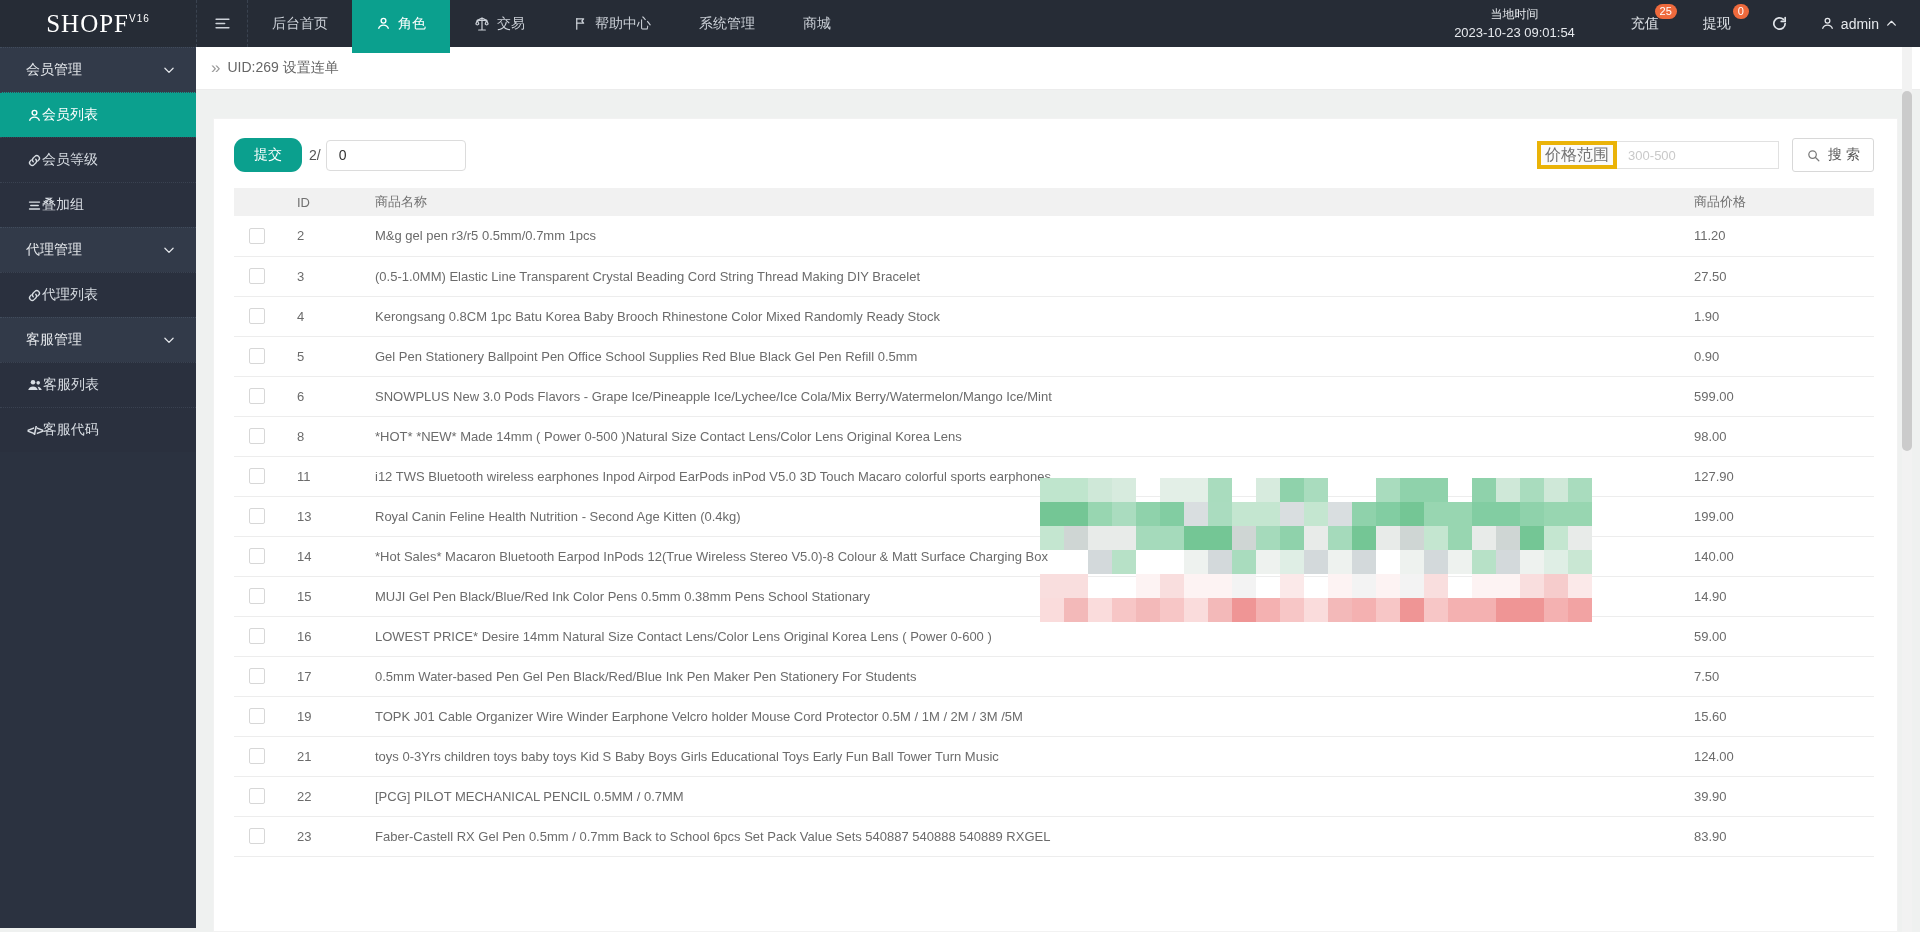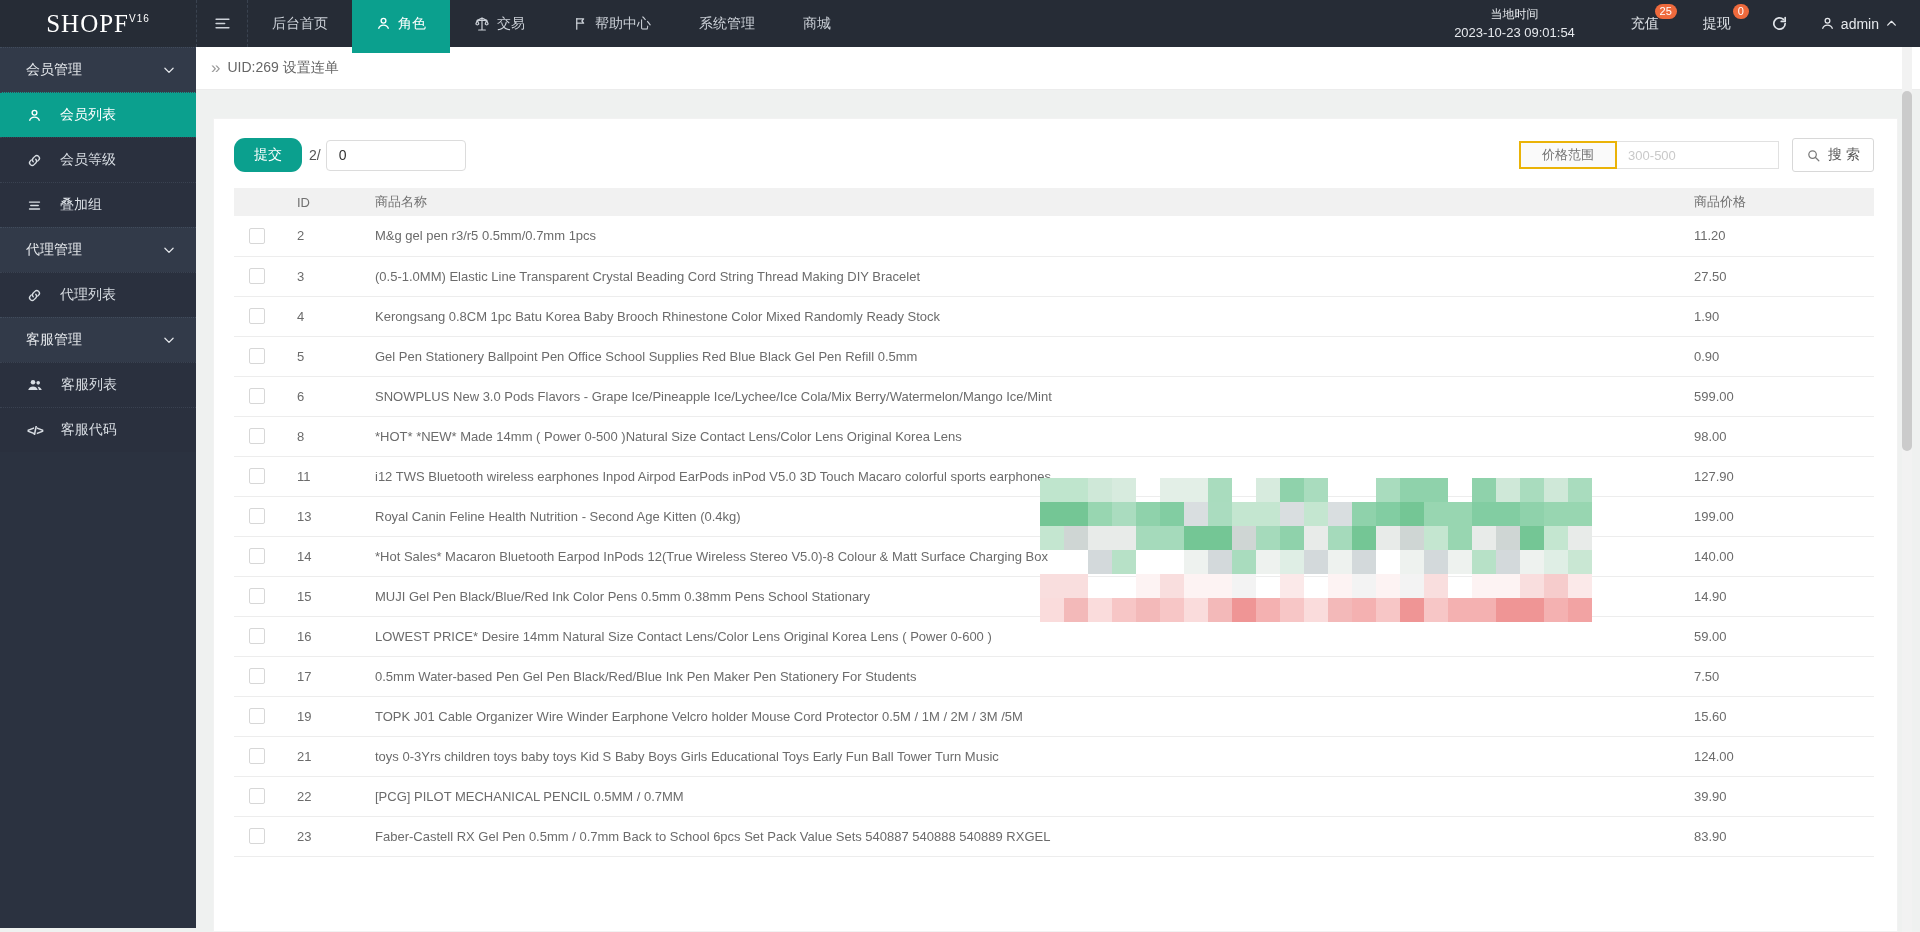--- a/index.html
+++ b/index.html
@@ -19,38 +19,38 @@
   .clock .l1 { font-size:12px; }
   .clock .l2 { font-size:13px; }
   .tb-link { position:relative; color:#dfe3e8; font-size:14px; margin:0 22px; cursor:pointer; }
   .badge { position:absolute; top:-11px; right:-18px; background:#ee6a3d; color:#fff; font-size:11px; line-height:1; padding:2px 5px; border-radius:8px; min-width:16px; text-align:center; }
   .refresh { color:#dfe3e8; margin:0 18px; display:flex; align-items:center; cursor:pointer; }
   .userbox { display:flex; align-items:center; gap:6px; color:#e6e9ed; font-size:14px; margin-left:14px; cursor:pointer; }
 
   
   .sidebar { position:absolute; top:47px; left:0; bottom:4px; width:196px; background:#2b3240; z-index:10; }
   .side-group { height:45px; display:flex; align-items:center; justify-content:space-between; padding:0 20px 0 26px; background:#323a49; border-top:1px dotted #414c5c; color:#e4e7eb; font-size:14px; cursor:pointer; }
-  .side-item { height:45px; display:flex; align-items:center; gap:18px; padding-left:27px; background:#2a303e; border-top:1px dotted #3a4251; color:#d8dde3; font-size:14px; cursor:pointer; }
+  .side-item { height:45px; display:flex; align-items:center; gap:0; padding-left:27px; background:#2a303e; border-top:1px dotted #3a4251; color:#d8dde3; font-size:14px; cursor:pointer; }
   .side-item.active { background:#0ba08e; color:#ffffff; }
   .side-item .codeglyph { font-size:13px; font-weight:bold; letter-spacing:-1px; }
 
   
   .content { position:absolute; top:47px; left:196px; right:0; bottom:0; }
   .breadcrumb-bar { height:43px; background:#ffffff; display:flex; align-items:center; padding-left:15px; color:#666; font-size:14px; border-bottom:1px solid #ececec; }
   .bc-arrows { color:#9a9a9a; font-size:17px; margin-right:7px; }
   .main { position:absolute; top:43px; left:0; right:0; bottom:0; background:#eff1f0; }
   .card { position:absolute; top:28px; left:17px; right:22px; bottom:0; background:#ffffff; border:1px solid #f2f2f2; padding:19px 23px 0 20px; }
 
   .toolbar { display:flex; align-items:center; height:34px; }
   .btn-submit { background:#0ba08e; color:#fff; border:none; border-radius:11px; height:34px; padding:0 20px; font-size:14px; cursor:pointer; font-family:inherit; }
   .ratio { color:#555; font-size:14px; margin:0 5px 0 7px; }
   .count-input { width:140px; height:31px; border:1px solid #dcdcdc; border-radius:4px; padding:0 12px; font-size:14px; color:#333; outline:none; font-family:inherit; }
   .spacer { flex:1; }
   .price-group { display:flex; align-items:stretch; height:28px; }
-  .price-addon { display:flex; align-items:center; padding:0 21px; background:#fafafa; border:2px solid #eab308; color:#737373; font-size:13px; white-space:nowrap; }
+  .price-addon { display:flex; align-items:center; padding:0 4px; background:#fafafa; border:4px solid #eab308; color:#737373; font-size:16px; white-space:nowrap; }
   .price-input { width:162px; border:1px solid #e1e1e1; border-left:none; padding:0 11px; font-size:13px; color:#333; outline:none; font-family:inherit; }
   .price-input::placeholder { color:#c9c9c9; }
   .btn-search { margin-left:13px; height:34px; padding:0 13px; background:#fff; border:1px solid #d8d8d8; border-radius:3px; color:#5a5a5a; font-size:14px; display:flex; align-items:center; gap:7px; cursor:pointer; font-family:inherit; }
 
   table.goods { width:100%; border-collapse:collapse; margin-top:16px; table-layout:fixed; }
   .goods thead th { background:#f1f1f1; height:28px; font-weight:normal; font-size:13px; color:#707070; text-align:left; }
   .goods th.c-cb, .goods td.c-cb { width:52px; }
   .goods th.c-id, .goods td.c-id { width:89px; padding-left:11px; }
   .goods th.c-price, .goods td.c-price { width:180px; }
   .goods tbody td { height:40px; border-bottom:1px solid #ededed; font-size:13px; color:#6b6b6b; white-space:nowrap; overflow:hidden; }

